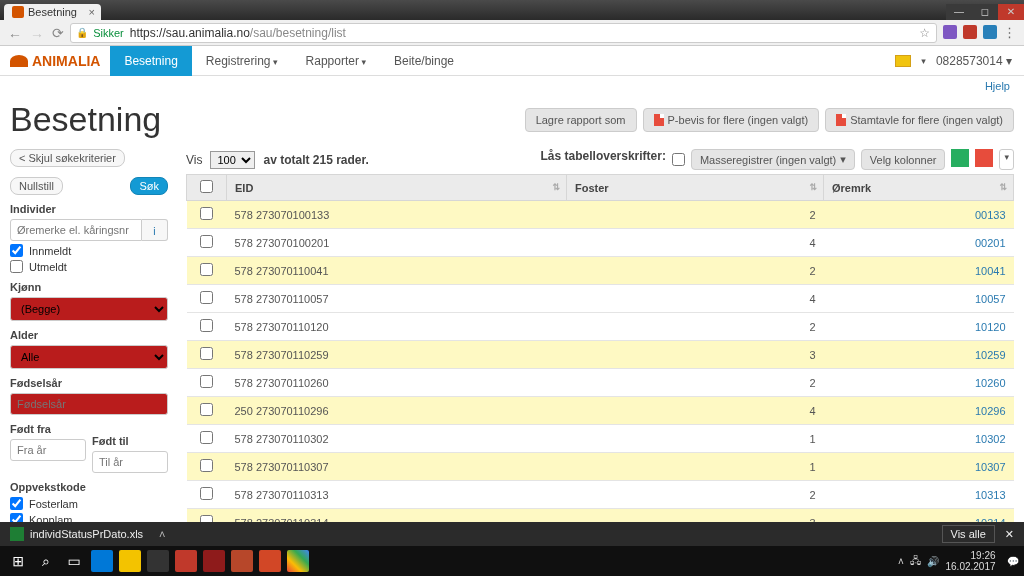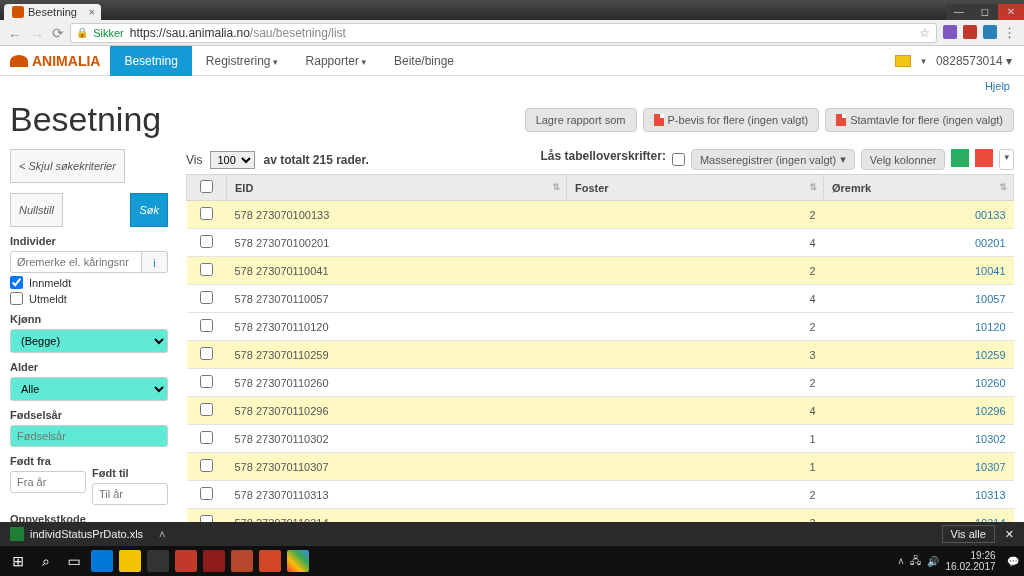--- a/index.html
+++ b/index.html
@@ -46,30 +46,30 @@
 h1 { font-size: 34px; font-weight: 300; color: #333; }
 .header-actions { display: flex; gap: 6px; }
 .btn-outline { background: #e5e5e5; border: 1px solid #ccc; border-radius: 4px; padding: 5px 10px; font-size: 11px; color: #555; cursor: pointer; display: flex; align-items: center; gap: 4px; }
 .pdf-ico { width: 10px; height: 12px; background: #e74c3c; display: inline-block; position: relative; }
 .pdf-ico::after { content:""; position:absolute; top:0; right:0; width:4px; height:4px; background:#fff; }
 
 .cols { display: flex; gap: 18px; }
 
 
 .sidebar { width: 158px; flex-shrink: 0; font-size: 11px; }
-.btn-small { border: 1px solid #ccc; border-radius: 0; padding: 10px 8px; font-size: 11px; background: #f7f7f7; cursor: pointer; color: #555; font-style: italic;}
+.btn-small { border: 1px solid #ccc; border-radius: 8px; padding: 2px 8px; font-size: 11px; background: #f7f7f7; cursor: pointer; color: #555;}
 .side-actions { display: flex; gap: 6px; justify-content: space-between; margin-bottom: 8px; }
 .btn-primary { background: #149ad4; color: #fff; border: 1px solid #1285b8; }
 .side-label { font-weight: bold; color: #444; margin: 8px 0 4px 0; display: block; }
 .input-group { display: flex; }
 .input-group input { flex: 1; border: 1px solid #ccc; border-radius: 3px 0 0 3px; padding: 4px 6px; font-size: 11px; min-width: 0; }
 .input-group .info-btn { width: 26px; border: 1px solid #ccc; border-left: none; border-radius: 0 3px 3px 0; background: #f7f7f7; display: flex; align-items: center; justify-content: center; color: #2a7ab0; cursor: pointer; }
 .check-row { display: flex; align-items: center; gap: 6px; margin: 3px 0; }
 .check-row input { cursor: pointer; }
-.select-full { width: 100%; border: 1px solid #ccc; border-radius: 3px; padding: 4px 6px; font-size: 11px; background: #5eead4; }
+.select-full { width: 100%; border: 1px solid #ccc; border-radius: 3px; padding: 4px 6px; font-size: 11px; background: #b91c1c; }
 .year-inputs { display: flex; gap: 6px; }
 .year-inputs > div { flex: 1; }
 .year-inputs input { width: 100%; border: 1px solid #ccc; border-radius: 3px; padding: 4px 6px; font-size: 11px; }
 
 
 .table-area { flex: 1; min-width: 0; }
 .table-topbar { display: flex; align-items: center; margin-bottom: 4px; gap: 8px; font-size: 12px; color: #444;}
 .vis-select { border: 1px solid #999; font-size: 11px; padding: 1px 2px; }
 .table-toolbar-right { margin-left: auto; display: flex; gap: 6px; }
 .xls-ico { width: 18px; height: 18px; background: #27ae60; display: inline-block; position: relative; }
@@ -293,21 +293,21 @@
                 <td class="num link"><a href="#">10259</a></td>
               </tr>
               <tr>
                 <td class="col-cb"><input type="checkbox" style=""></td>
                 <td>578 273070110260</td>
                 <td class="num">2</td>
                 <td class="num link"><a href="#">10260</a></td>
               </tr>
               <tr class="odd">
                 <td class="col-cb"><input type="checkbox" style=""></td>
-                <td>578 273070110296</td>
+                <td>250 273070110296</td>
                 <td class="num">4</td>
                 <td class="num link"><a href="#">10296</a></td>
               </tr>
               <tr>
                 <td class="col-cb"><input type="checkbox" style=""></td>
                 <td>578 273070110302</td>
                 <td class="num">1</td>
                 <td class="num link"><a href="#">10302</a></td>
               </tr>
               <tr class="odd">

